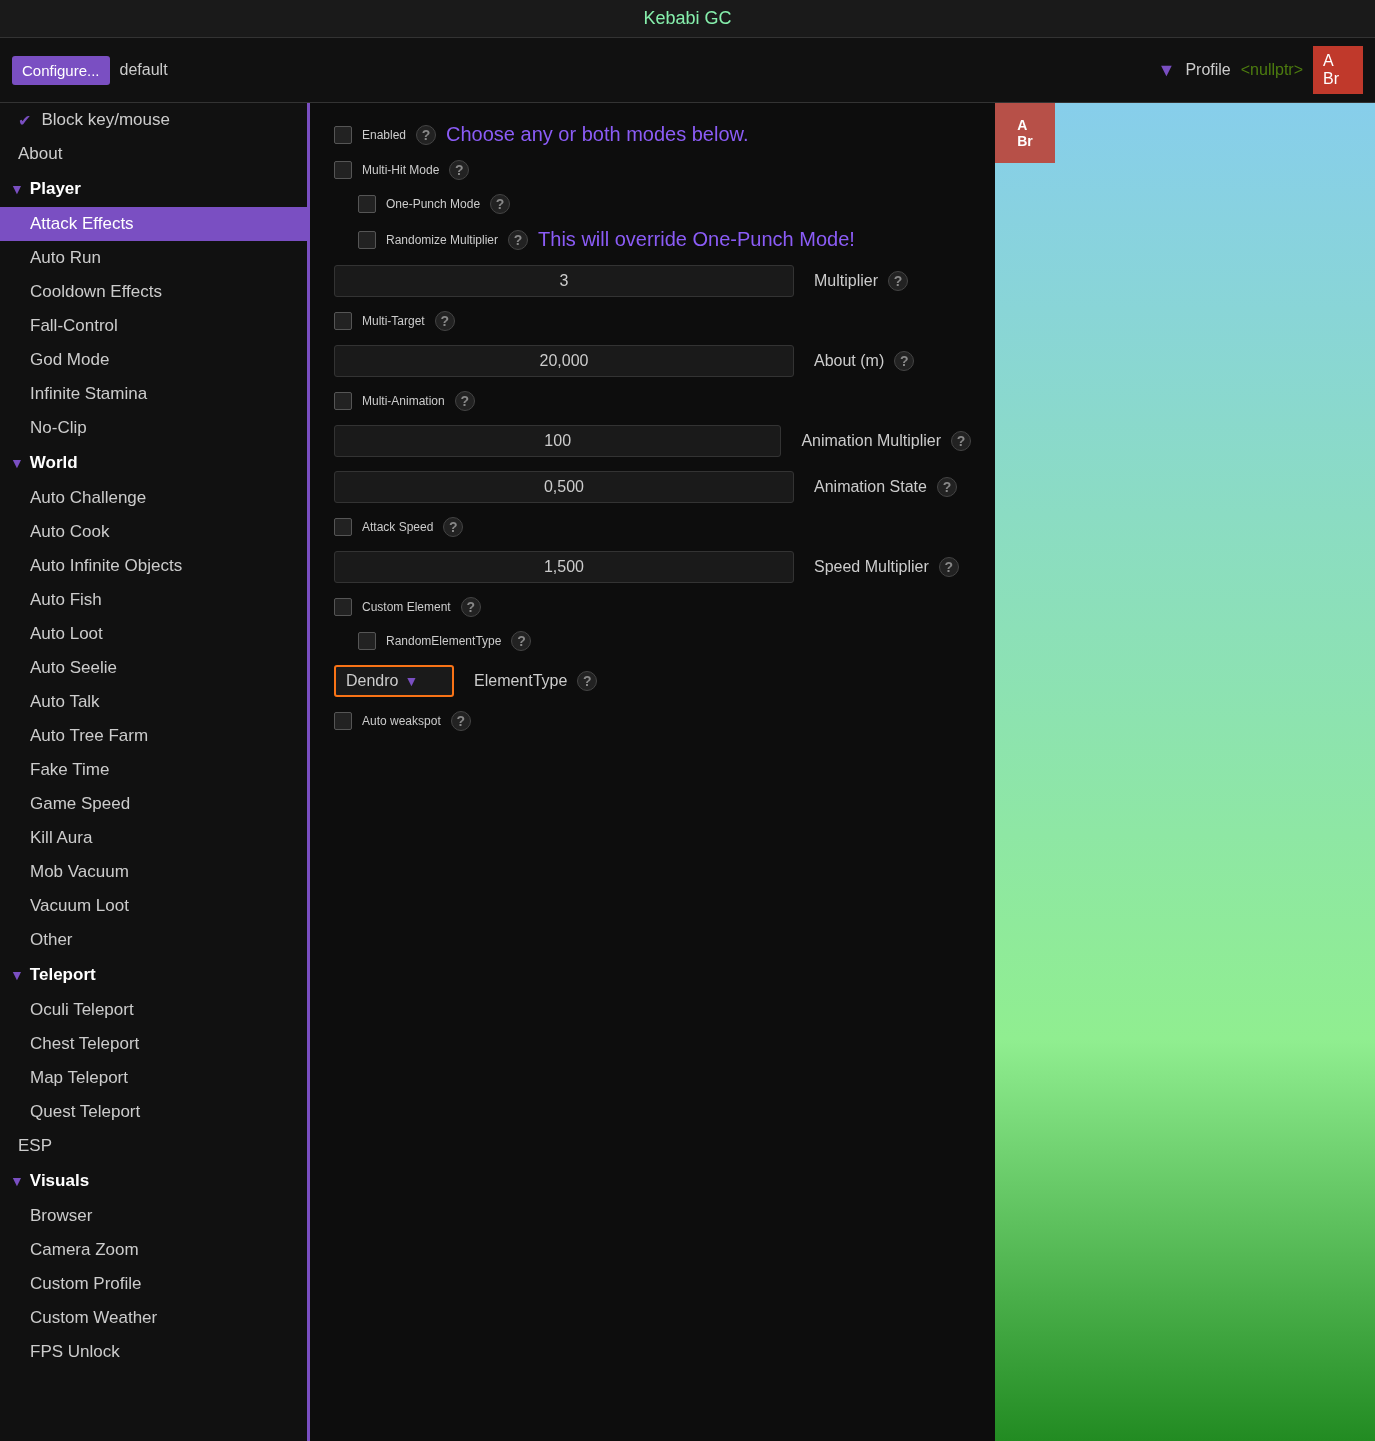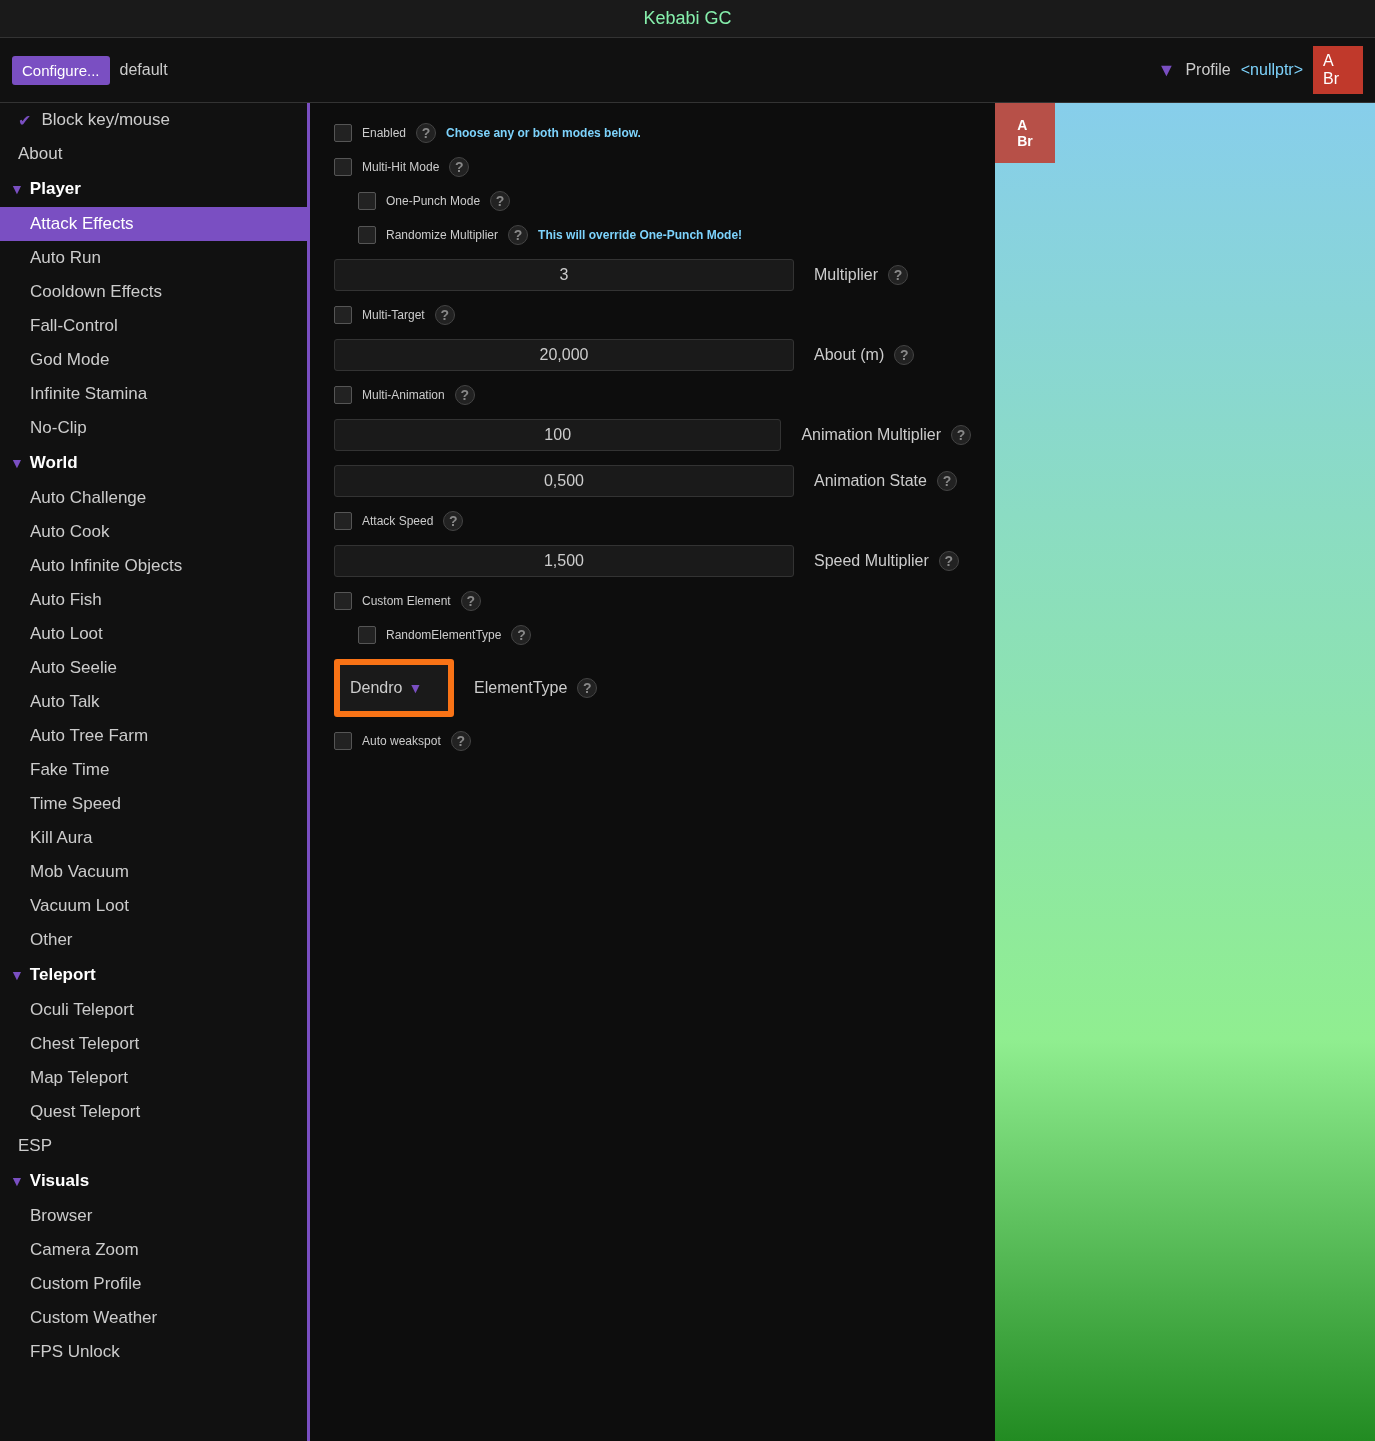--- a/index.html
+++ b/index.html
@@ -50,21 +50,21 @@
     }
     .toolbar-triangle {
       color: #7a4fc2;
       font-size: 18px;
     }
     .toolbar-profile-label {
       color: #ccc;
       font-size: 16px;
     }
     .toolbar-nullptr {
-      color: #7dd3fc;
+      color: #4d7c0f;
       font-size: 16px;
     }
     .toolbar-red {
       background: #c0392b;
       color: #fff;
       font-size: 16px;
       padding: 6px 10px;
       min-width: 50px;
     }
 
@@ -184,23 +184,23 @@
       border: 1px solid #444;
       border-radius: 50%;
       width: 20px;
       height: 20px;
       display: inline-flex;
       align-items: center;
       justify-content: center;
       font-weight: bold;
     }
     .warning-text {
-      color: #7dd3fc;
-      font-size: 12px;
-      font-weight: bold;
+      color: #8b5cf6;
+      font-size: 20px;
+      font-weight: normal;
     }
     .right-label {
       color: #ccc;
       font-size: 16px;
       margin-left: 10px;
       white-space: nowrap;
     }
 
     
     .value-bar {
@@ -219,25 +219,25 @@
 
     
     .dropdown-row {
       display: flex;
       align-items: center;
       margin-bottom: 14px;
       gap: 10px;
     }
     .dropdown {
       background: #1a1a1a;
-      border: 6px solid #f97316;
+      border: 2px solid #f97316;
       border-radius: 3px;
       color: #ccc;
       font-size: 16px;
-      padding: 14px 10px;
+      padding: 5px 10px;
       display: flex;
       align-items: center;
       gap: 6px;
       cursor: pointer;
       min-width: 120px;
     }
     .dropdown .tri {
       color: #7a4fc2;
       font-size: 14px;
     }
@@ -322,21 +322,21 @@
     <div class="sidebar-item sub">
       <span>Auto Talk</span>
     </div>
     <div class="sidebar-item sub">
       <span>Auto Tree Farm</span>
     </div>
     <div class="sidebar-item sub">
       <span>Fake Time</span>
     </div>
     <div class="sidebar-item sub">
-      <span>Time Speed</span>
+      <span>Game Speed</span>
     </div>
     <div class="sidebar-item sub">
       <span>Kill Aura</span>
     </div>
     <div class="sidebar-item sub">
       <span>Mob Vacuum</span>
     </div>
     <div class="sidebar-item sub">
       <span>Vacuum Loot</span>
     </div>

